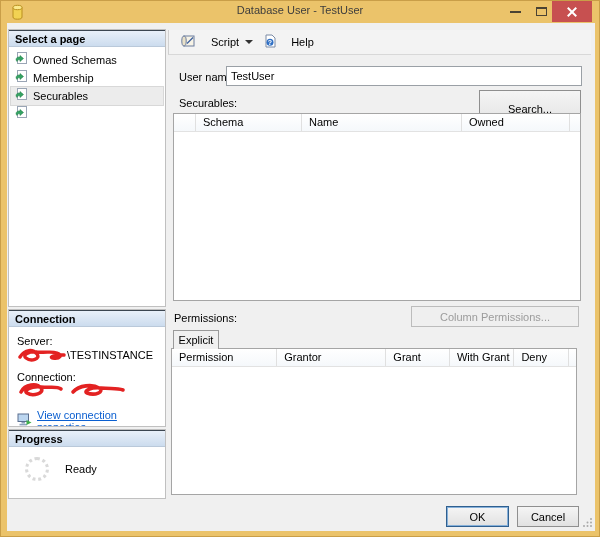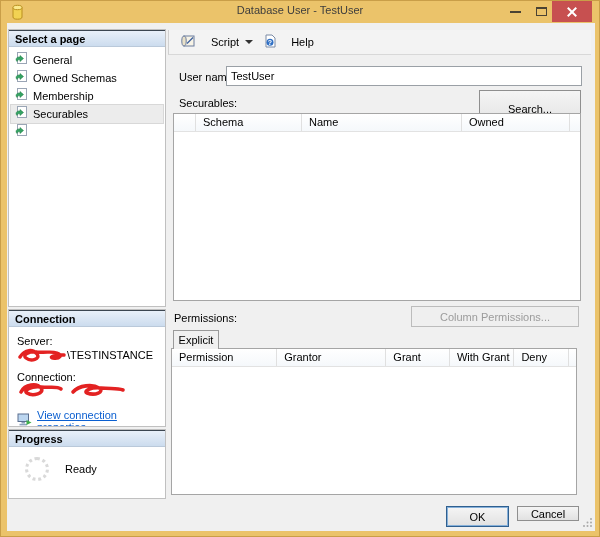--- a/index.html
+++ b/index.html
@@ -89,21 +89,21 @@
   .gh-fill { flex:1; border-right:none; }
 
   .tab { position:absolute; left:5px; top:307px; width:46px; height:19px; z-index:2;
          background:#f0f0f0; border:1px solid #9a9a9a; border-bottom:none;
          text-align:center; padding-top:3px; cursor:pointer; }
 
   
   .footer { position:absolute; left:0; top:476px; width:588px; height:32px; background:#f0f0f0; }
   .ok-btn     { position:absolute; left:439px; top:7px; width:63px; height:21px;
                 border:1px solid #2f5f8f; box-shadow:inset 0 0 0 1px #86b0d9; }
-  .cancel-btn { position:absolute; left:510px; top:7px; width:62px; height:15px; }
+  .cancel-btn { position:absolute; left:510px; top:7px; width:62px; height:21px; }
   .grip { position:absolute; right:2px; bottom:2px; }
 </style>
 </head>
 <body>
 
 <div class="window">
 
   <div class="titlebar">
     <span class="title-icon">
       <svg width="13" height="17" viewBox="0 0 13 17">
@@ -121,29 +121,20 @@
     <div class="caption-btn btn-close">
       <div class="x-glyph"></div>
     </div>
   </div>
 
   <div class="dialog-body">
 
     <div class="panel panel-select-page">
       <div class="panel-header">Select a page</div>
       <div class="tree">
-        <div class="tree-item">
-          <span>
-            <svg width="13" height="13" viewBox="0 0 13 13">
-                <rect x="2.5" y="0.5" width="9" height="11" fill="#fff" stroke="#9aa5b5"></rect>
-                <path d="M1 8 C1 5.5 3 4.5 5 5 L5 3.5 L8.5 6.5 L5 9.5 L5 8 C3.5 7.5 2.5 8 2 9.5 Z" fill="#34a263" stroke="#1d7a41" stroke-width="0.5"></path>
-              </svg>
-          </span>
-          <span>General</span>
-        </div>
         <div class="tree-item">
           <span>
             <svg width="13" height="13" viewBox="0 0 13 13">
                 <rect x="2.5" y="0.5" width="9" height="11" fill="#fff" stroke="#9aa5b5"></rect>
                 <path d="M1 8 C1 5.5 3 4.5 5 5 L5 3.5 L8.5 6.5 L5 9.5 L5 8 C3.5 7.5 2.5 8 2 9.5 Z" fill="#34a263" stroke="#1d7a41" stroke-width="0.5"></path>
               </svg>
           </span>
           <span>Owned Schemas</span>
         </div>
         <div class="tree-item">

